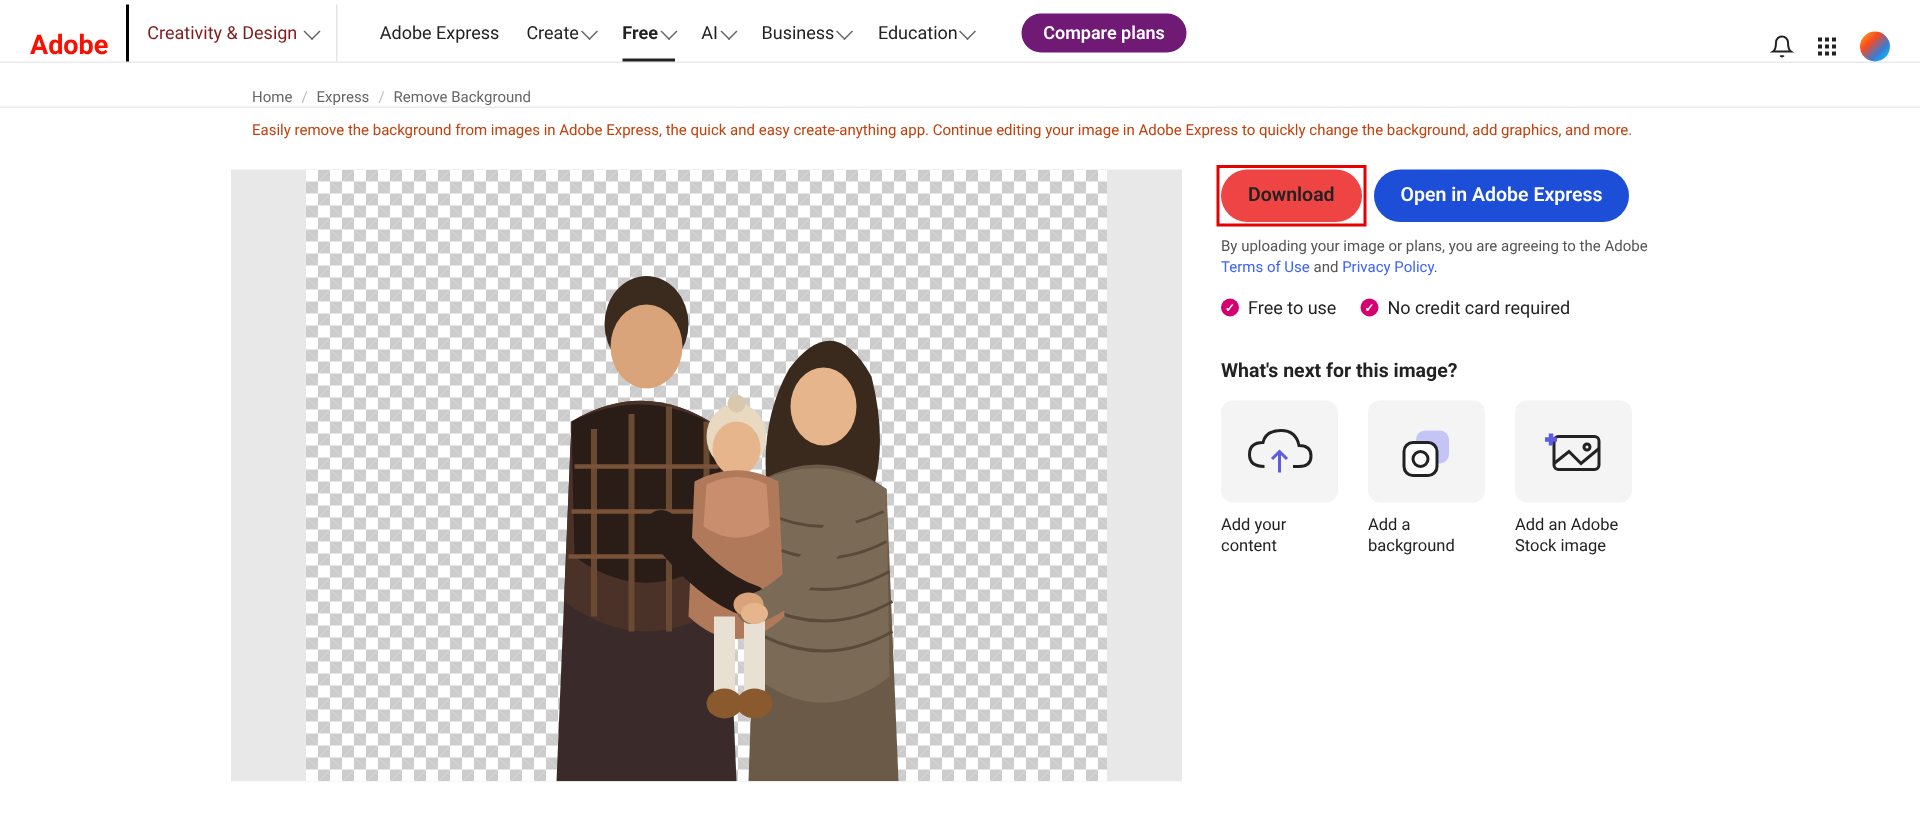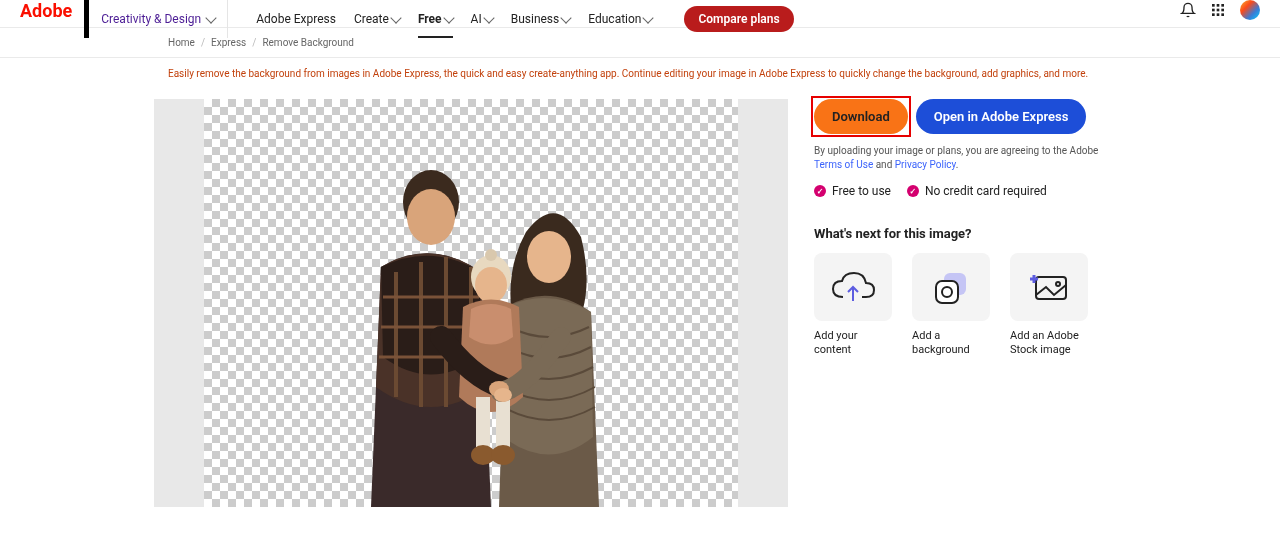--- a/index.html
+++ b/index.html
@@ -1,41 +1,41 @@
 <!DOCTYPE html>
 <html><head>
 <meta charset="utf-8">
 <style>
 *{margin:0;padding:0;box-sizing:border-box;font-family:-apple-system,BlinkMacSystemFont,"Segoe UI",Roboto,sans-serif}
 body{background:#fff;color:#222}
-.topbar{display:flex;align-items:flex-start;height:28px;border-bottom:1px solid #eaeaea;padding:0 20px}
+.topbar{display:flex;align-items:flex-end;height:42px;border-bottom:1px solid #eaeaea;padding:0 20px}
 .logo{color:#fa0f00;font-weight:700;font-size:18px;margin-right:12px}
-.cd-wrap{border-left:5px solid #000000;border-right:1px solid #e5e5e5;padding:0 12px;height:38px;display:flex;align-items:center;font-size:12px;color:#4c1d95;cursor:pointer}
+.cd-wrap{border-left:2px solid #000000;border-right:1px solid #e5e5e5;padding:0 12px;height:38px;display:flex;align-items:center;font-size:12px;color:#7f1d1d;cursor:pointer}
 .main-nav{display:flex;align-items:center;gap:18px;margin-left:28px}
 .nav-item{font-size:12px;color:#222;display:flex;align-items:center;gap:3px;cursor:pointer;height:38px}
 .nav-item.active{font-weight:700;position:relative}
 .nav-item.active::after{content:"";position:absolute;left:0;right:0;bottom:0;height:2px;background:#222}
 .chev{width:8px;height:8px;border-right:1.5px solid #666;border-bottom:1.5px solid #666;transform:rotate(45deg);margin-top:-3px}
-.compare-btn{margin-left:14px;background:#b91c1c;color:#fff;font-size:12px;font-weight:600;padding:6px 14px;border-radius:16px;border:none;cursor:pointer}
+.compare-btn{margin-left:14px;background:#701a75;color:#fff;font-size:12px;font-weight:600;padding:6px 14px;border-radius:16px;border:none;cursor:pointer}
 .top-right{margin-left:auto;display:flex;align-items:center;gap:14px}
 .bell-icon svg,.grid-icon svg{display:block}
 .avatar{width:20px;height:20px;border-radius:50%;background:linear-gradient(135deg,#f7b733,#fc4a1a,#3a7bd5,#00d2ff)}
-.crumbbar{height:30px;border-bottom:1px solid #eaeaea;display:flex;align-items:center;padding:0 168px;font-size:10px;color:#666}
+.crumbbar{height:30px;border-bottom:1px solid #eaeaea;display:flex;align-items:flex-end;padding:0 168px;font-size:10px;color:#666}
 .crumbbar .sep{margin:0 6px;color:#bbb}
 .crumb{cursor:pointer}
 .crumb.current{color:#666}
 .intro{font-size:10px;color:#c2410c;padding:8px 168px 0 168px;line-height:1.5}
 .content{display:flex;padding:18px 154px 0 154px;gap:26px}
 .canvas-wrap{width:634px;height:408px;background:#e8e8e8;display:flex;align-items:stretch;overflow:hidden}
 .canvas-pad{width:50px;flex-shrink:0}
 .checker{flex:1;position:relative;background-image:linear-gradient(45deg,#ccc 25%,transparent 25%),linear-gradient(-45deg,#ccc 25%,transparent 25%),linear-gradient(45deg,transparent 75%,#ccc 75%),linear-gradient(-45deg,transparent 75%,#ccc 75%);background-size:16px 16px;background-position:0 0,0 8px,8px -8px,-8px 0;background-color:#fff}
 .subject{position:absolute;bottom:0;left:50%;transform:translateX(-50%);width:300px;height:370px}
 .side{flex:1;min-width:0}
 .btn-row{display:flex;gap:8px;align-items:center}
-.dl-btn{background:#f97316;color:#222;font-size:13px;font-weight:600;padding:10px 18px;border:none;border-radius:18px;cursor:pointer;position:relative}
+.dl-btn{background:#ef4444;color:#222;font-size:13px;font-weight:600;padding:10px 18px;border:none;border-radius:18px;cursor:pointer;position:relative}
 .dl-highlight{position:absolute;top:-3px;left:-3px;right:-3px;bottom:-3px;border:2px solid #e60000;pointer-events:none}
 .dl-wrap{position:relative;display:inline-block}
 .open-btn{background:#1d4ed8;color:#fff;font-size:13px;font-weight:600;padding:10px 18px;border:none;border-radius:18px;cursor:pointer}
 .legal{font-size:10px;color:#555;margin-top:10px;line-height:1.4}
 .legal a{color:#3b63fb;text-decoration:none}
 .perks{display:flex;gap:16px;margin-top:12px;font-size:12px}
 .perk{display:flex;align-items:center;gap:6px}
 .perk-ico{width:12px;height:12px;border-radius:50%;background:#d4006f;display:flex;align-items:center;justify-content:center;color:#fff;font-size:8px;font-weight:bold}
 .next-h{font-size:13px;font-weight:700;margin-top:28px}
 .cards{display:flex;gap:20px;margin-top:12px}

